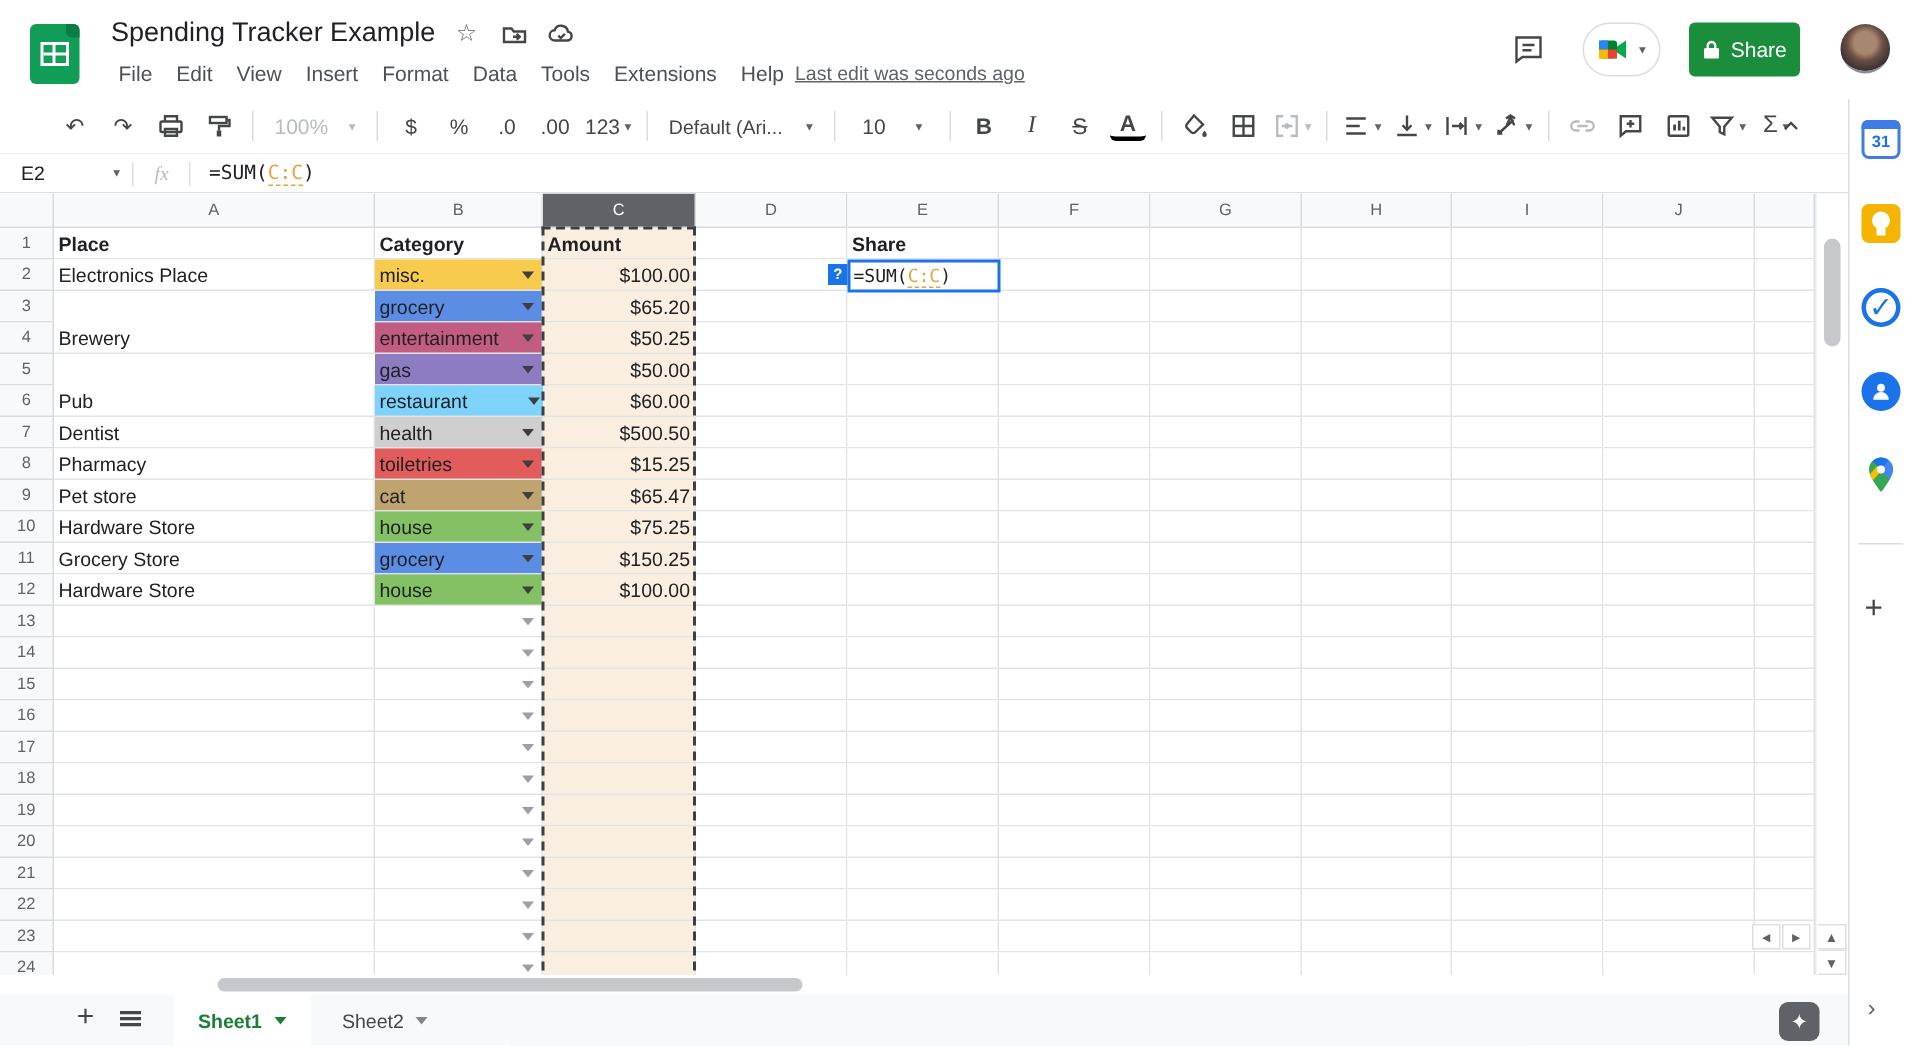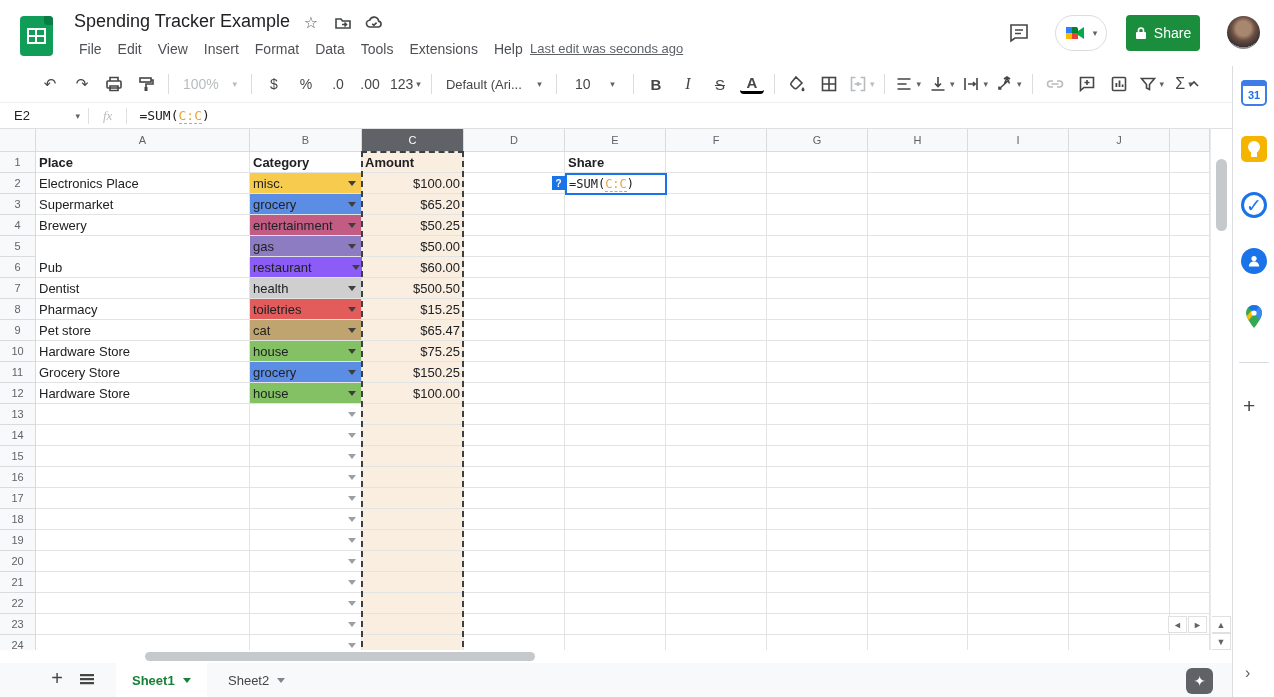--- a/index.html
+++ b/index.html
@@ -328,21 +328,20 @@
       <div class="cell amt" style="left: 362px; top: 44px; width: 102px; height: 21px;">$100.00</div>
       <div class="cell " style="left: 464px; top: 44px; width: 101px; height: 21px;"></div>
       <div class="cell " style="left: 565px; top: 44px; width: 101px; height: 21px;"></div>
       <div class="cell " style="left: 666px; top: 44px; width: 101px; height: 21px;"></div>
       <div class="cell " style="left: 767px; top: 44px; width: 101px; height: 21px;"></div>
       <div class="cell " style="left: 868px; top: 44px; width: 100px; height: 21px;"></div>
       <div class="cell " style="left: 968px; top: 44px; width: 101px; height: 21px;"></div>
       <div class="cell " style="left: 1069px; top: 44px; width: 101px; height: 21px;"></div>
       <div class="cell " style="left: 1170px; top: 44px; width: 40px; height: 21px;"></div>
       <div class="cell rowhead" style="left: 0px; top: 65px; width: 36px; height: 21px;">3</div>
-      <div class="cell " style="left: 36px; top: 65px; width: 214px; height: 21px;">Supermarket</div>
       <div class="cell " style="left: 250px; top: 65px; width: 112px; height: 21px; background: rgb(92, 141, 229);">grocery<span class="chip-arrow"></span></div>
       <div class="cell amt" style="left: 362px; top: 65px; width: 102px; height: 21px;">$65.20</div>
       <div class="cell " style="left: 464px; top: 65px; width: 101px; height: 21px;"></div>
       <div class="cell " style="left: 565px; top: 65px; width: 101px; height: 21px;"></div>
       <div class="cell " style="left: 666px; top: 65px; width: 101px; height: 21px;"></div>
       <div class="cell " style="left: 767px; top: 65px; width: 101px; height: 21px;"></div>
       <div class="cell " style="left: 868px; top: 65px; width: 100px; height: 21px;"></div>
       <div class="cell " style="left: 968px; top: 65px; width: 101px; height: 21px;"></div>
       <div class="cell " style="left: 1069px; top: 65px; width: 101px; height: 21px;"></div>
       <div class="cell " style="left: 1170px; top: 65px; width: 40px; height: 21px;"></div>
@@ -364,21 +363,21 @@
       <div class="cell " style="left: 464px; top: 107px; width: 101px; height: 21px;"></div>
       <div class="cell " style="left: 565px; top: 107px; width: 101px; height: 21px;"></div>
       <div class="cell " style="left: 666px; top: 107px; width: 101px; height: 21px;"></div>
       <div class="cell " style="left: 767px; top: 107px; width: 101px; height: 21px;"></div>
       <div class="cell " style="left: 868px; top: 107px; width: 100px; height: 21px;"></div>
       <div class="cell " style="left: 968px; top: 107px; width: 101px; height: 21px;"></div>
       <div class="cell " style="left: 1069px; top: 107px; width: 101px; height: 21px;"></div>
       <div class="cell " style="left: 1170px; top: 107px; width: 40px; height: 21px;"></div>
       <div class="cell rowhead" style="left: 0px; top: 128px; width: 36px; height: 21px;">6</div>
       <div class="cell " style="left: 36px; top: 128px; width: 214px; height: 21px;">Pub</div>
-      <div class="cell " style="left: 250px; top: 128px; width: 116px; height: 21px; background: #8b5cf6;">restaurant<span class="chip-arrow"></span></div>
+      <div class="cell " style="left: 250px; top: 128px; width: 116px; height: 21px; background: #7dd3fc;">restaurant<span class="chip-arrow"></span></div>
       <div class="cell amt" style="left: 362px; top: 128px; width: 102px; height: 21px;">$60.00</div>
       <div class="cell " style="left: 464px; top: 128px; width: 101px; height: 21px;"></div>
       <div class="cell " style="left: 565px; top: 128px; width: 101px; height: 21px;"></div>
       <div class="cell " style="left: 666px; top: 128px; width: 101px; height: 21px;"></div>
       <div class="cell " style="left: 767px; top: 128px; width: 101px; height: 21px;"></div>
       <div class="cell " style="left: 868px; top: 128px; width: 100px; height: 21px;"></div>
       <div class="cell " style="left: 968px; top: 128px; width: 101px; height: 21px;"></div>
       <div class="cell " style="left: 1069px; top: 128px; width: 101px; height: 21px;"></div>
       <div class="cell " style="left: 1170px; top: 128px; width: 40px; height: 21px;"></div>
       <div class="cell rowhead" style="left: 0px; top: 149px; width: 36px; height: 21px;">7</div>

